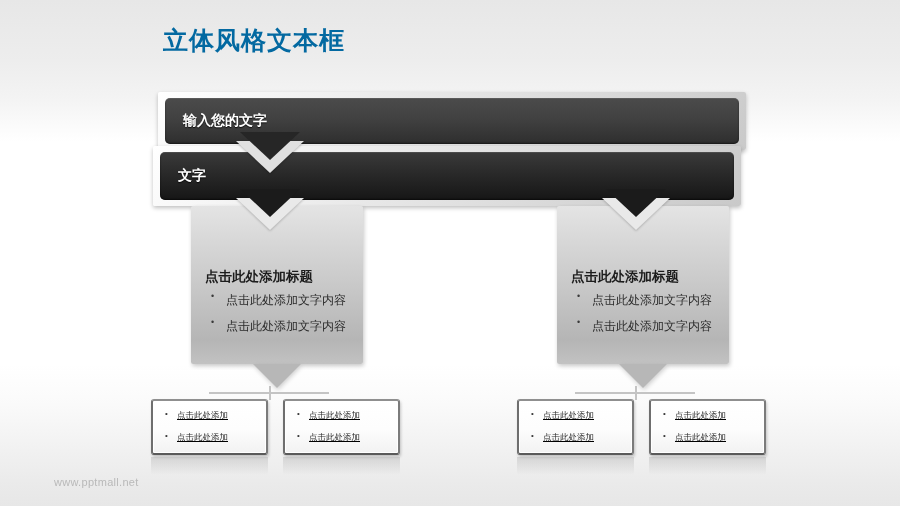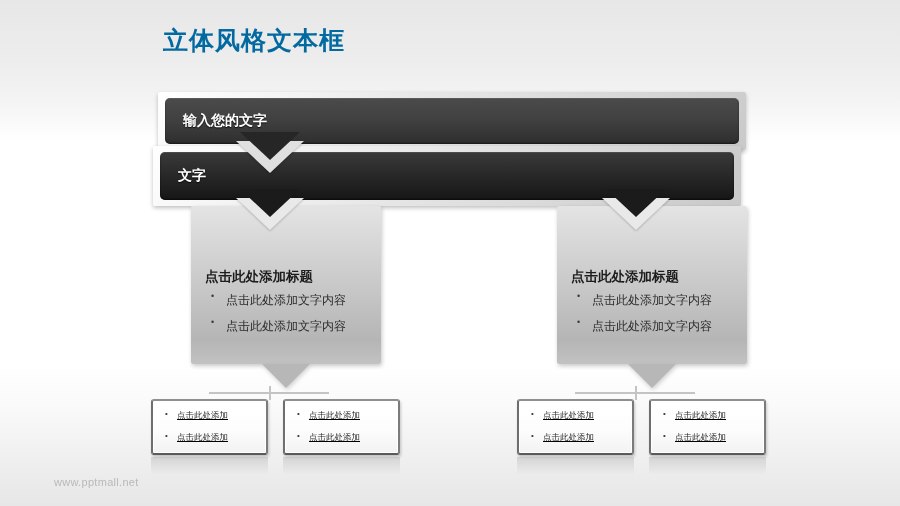--- a/index.html
+++ b/index.html
@@ -85,21 +85,21 @@
     border-right: 34px solid transparent;
   }
   .chev-silver {
     border-left: 34px solid transparent;
     border-right: 34px solid transparent;
   }
 
   
   .panel {
     position: absolute;
-    width: 190px;
+    width: 172px;
     background: linear-gradient(to bottom,
         #e4e4e4 0%, #d6d6d6 25%, #c6c6c6 55%, #b5b5b5 85%, #c2c2c2 100%);
     border-radius: 2px;
     box-shadow: 1px 2px 4px rgba(0,0,0,0.22);
   }
   .panel-point {
     position: absolute;
     left: 50%;
     margin-left: -24px;
     bottom: -24px;

